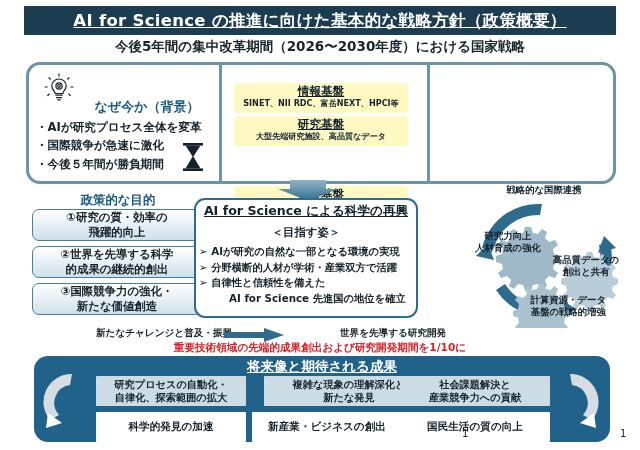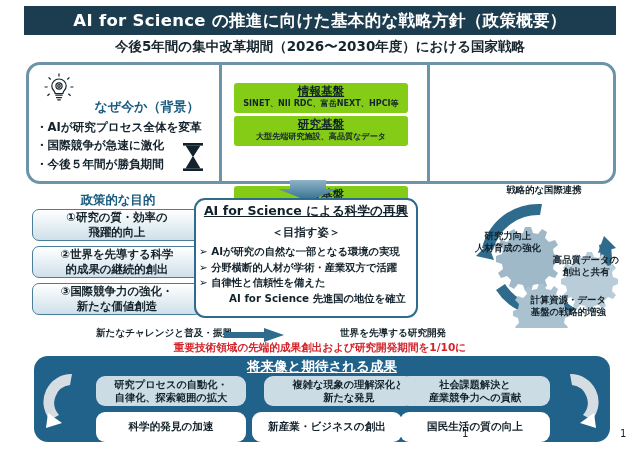--- a/index.html
+++ b/index.html
@@ -9,21 +9,21 @@
     color:#10212b;
     -webkit-font-smoothing:antialiased;
   }
   .slide{position:relative;width:640px;height:450px;}
 
   
   .title-bar{
     position:absolute;left:24px;top:6px;width:592px;height:29px;
     background:#1c3c50;color:#ffffff;
     display:flex;align-items:center;justify-content:center;
-    font-size:16.5px;font-weight:bold;letter-spacing:.3px;
+    font-size:16.5px;font-weight:bold;letter-spacing:.3px;text-decoration:underline;
   }
   .subtitle{
     position:absolute;left:24px;top:38px;width:592px;
     text-align:center;font-size:13.5px;font-weight:bold;color:#16252e;
   }
 
   
   .top-frame{
     position:absolute;left:26px;top:62px;width:590px;height:122px;
     border:3px solid #6d93a8;border-radius:14px;background:#ffffff;
@@ -38,21 +38,21 @@
   .why-list{position:absolute;left:6px;top:52px;width:176px;font-size:11.6px;
     font-weight:bold;line-height:1.58;color:#14222b;}
   .bulb{position:absolute;left:12px;top:6px;width:34px;height:32px;}
   .hourglass{position:absolute;left:150px;top:76px;width:26px;height:30px;}
 
   
   .str-box{position:absolute;left:222px;top:64px;width:196px;height:118px;}
   .str-title{position:absolute;left:0;top:1px;width:196px;text-align:center;
     font-size:13px;font-weight:bold;color:#1a5b80;}
   .str-card{position:absolute;left:12px;width:174px;height:30px;
-    background:#84cc16;border-radius:3px;text-align:center;box-sizing:border-box;padding-top:1px;}
+    background:#fef9c3;border-radius:3px;text-align:center;box-sizing:border-box;padding-top:1px;}
   .str-card .h{font-size:11.6px;font-weight:bold;text-decoration:underline;color:#10212b;line-height:1.25;}
   .str-card .s{font-size:8.1px;font-weight:bold;color:#16252e;line-height:1.3;white-space:nowrap;}
 
   
   .iss-box{position:absolute;left:428px;top:64px;width:186px;height:118px;}
   .iss-title{position:absolute;left:0;top:1px;width:186px;text-align:center;
     font-size:13px;font-weight:bold;color:#1a5b80;}
   .iss-list{position:absolute;left:18px;top:19px;width:168px;font-size:10.4px;
     font-weight:bold;line-height:1.53;color:#14222b;}
   .iss-list div{white-space:nowrap;}
@@ -88,21 +88,21 @@
   .mid-left{position:absolute;left:96px;top:327px;font-size:9.6px;font-weight:bold;color:#14222b;}
   .mid-right{position:absolute;left:340px;top:327px;font-size:9.6px;font-weight:bold;color:#14222b;}
   .mid-red{position:absolute;left:0;top:341px;width:640px;text-align:center;
     font-size:10.6px;font-weight:bold;color:#d2232a;}
 
   
   .bottom{position:absolute;left:34px;top:356px;width:576px;height:86px;
     background:#20628a;border-radius:14px;}
   .bottom-h{position:absolute;left:34px;top:358px;width:576px;text-align:center;
     font-size:13.5px;font-weight:bold;color:#ffffff;text-decoration:underline;}
-  .out-card{position:absolute;width:150px;height:30px;border-radius:9px;box-sizing:border-box;
+  .out-card{position:absolute;width:150px;height:30px;border-radius:1px;box-sizing:border-box;
     display:flex;align-items:center;justify-content:center;text-align:center;
     font-size:10.2px;font-weight:bold;line-height:1.32;color:#14222b;padding:0 2px;}
   .out-top{background:#ccdce5;}
   .out-bot{background:#ffffff;font-size:10.6px;}
   .pagenum{position:absolute;left:620px;top:428px;font-size:10px;color:#14222b;}
   .pagenum2{position:absolute;left:358px;top:430px;font-size:10px;color:#ffffff;}
 </style>
 </head>
 <body>
 

